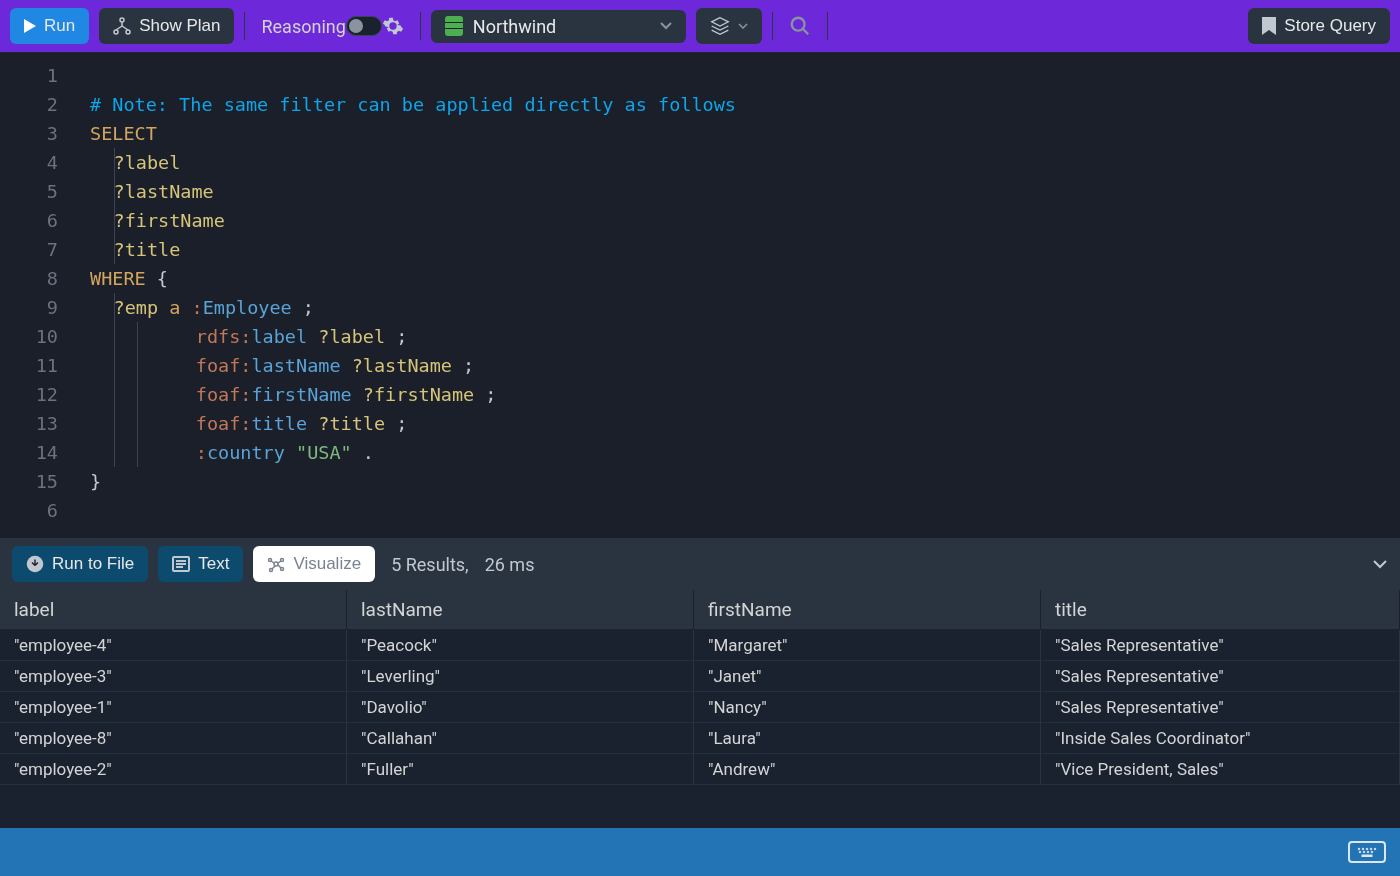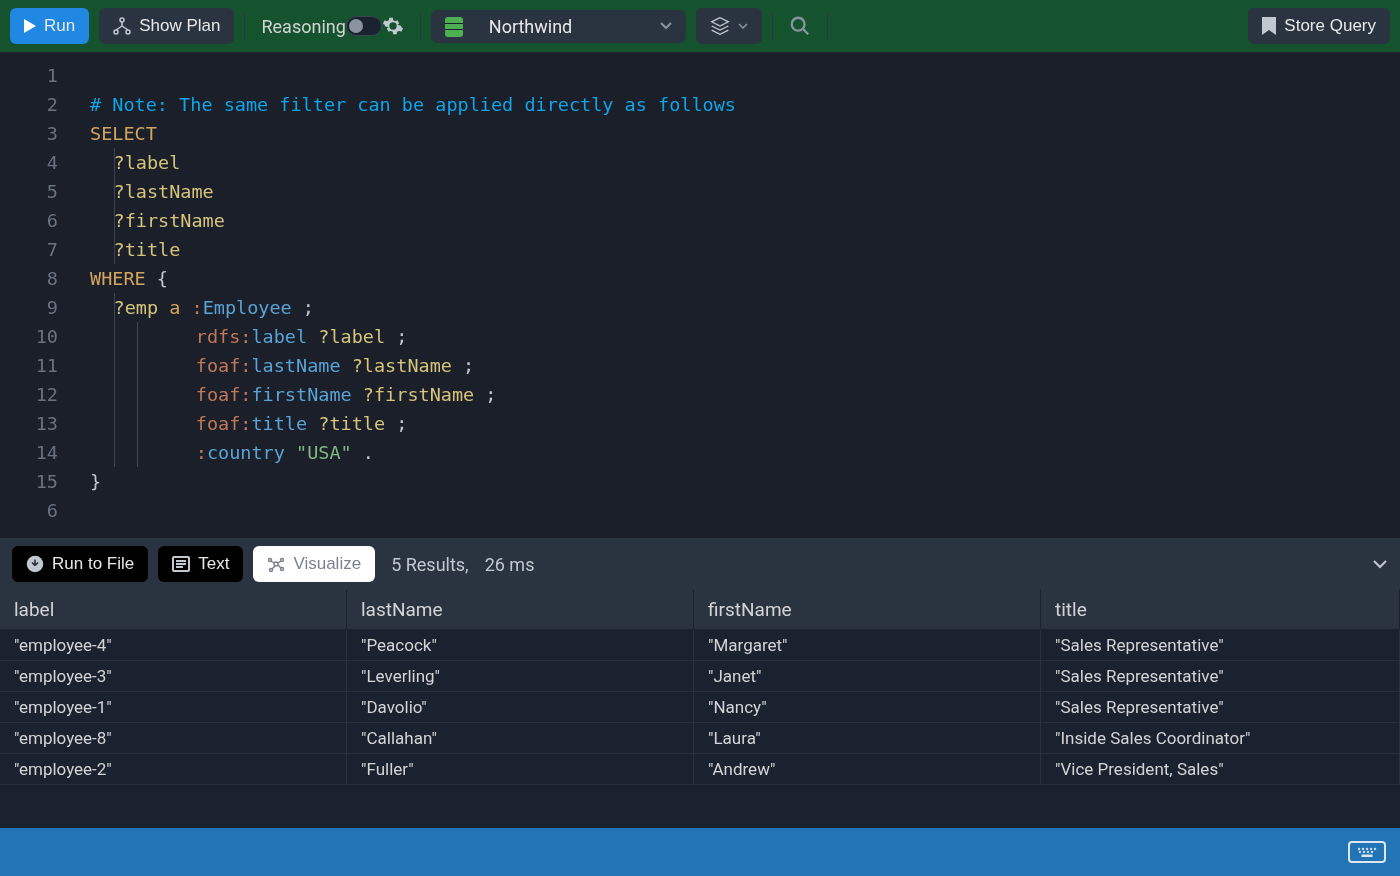--- a/index.html
+++ b/index.html
@@ -17,21 +17,21 @@
     display: flex;
     flex-direction: column;
   }
   
   
   .toolbar {
     display: flex;
     align-items: center;
     padding: 8px 10px;
     gap: 10px;
-    background: #14532d;
+    background: #6d28d9;
     border-bottom: 1px solid #1e2530;
   }
   .btn {
     display: inline-flex;
     align-items: center;
     gap: 8px;
     padding: 8px 14px;
     border-radius: 6px;
     font-size: 17px;
     cursor: pointer;
@@ -80,22 +80,22 @@
     align-items: center;
     gap: 10px;
     background: #2a3441;
     padding: 6px 14px;
     border-radius: 6px;
     min-width: 255px;
     justify-content: space-between;
   }
   .db-select-left {
     display: flex;
-    align-items: flex-end;
-    gap: 26px;
+    align-items: flex-start;
+    gap: 10px;
   }
   .db-icon {
     width: 18px;
     height: 20px;
     background: linear-gradient(#4caf50, #4caf50);
     border-radius: 3px 3px 3px 3px;
     position: relative;
   }
   .db-icon::before, .db-icon::after {
     content: "";
@@ -173,21 +173,21 @@
   
   
   .results-bar {
     display: flex;
     align-items: center;
     gap: 10px;
     padding: 8px 12px;
     background: #2a3441;
   }
   .btn-dark {
-    background: #000000;
+    background: #0c4a6e;
   }
   .btn-disabled {
     background: #ffffff;
     color: #7a8290;
   }
   .results-info {
     color: #c2c8d0;
     font-size: 18px;
     margin-left: 6px;
   }

